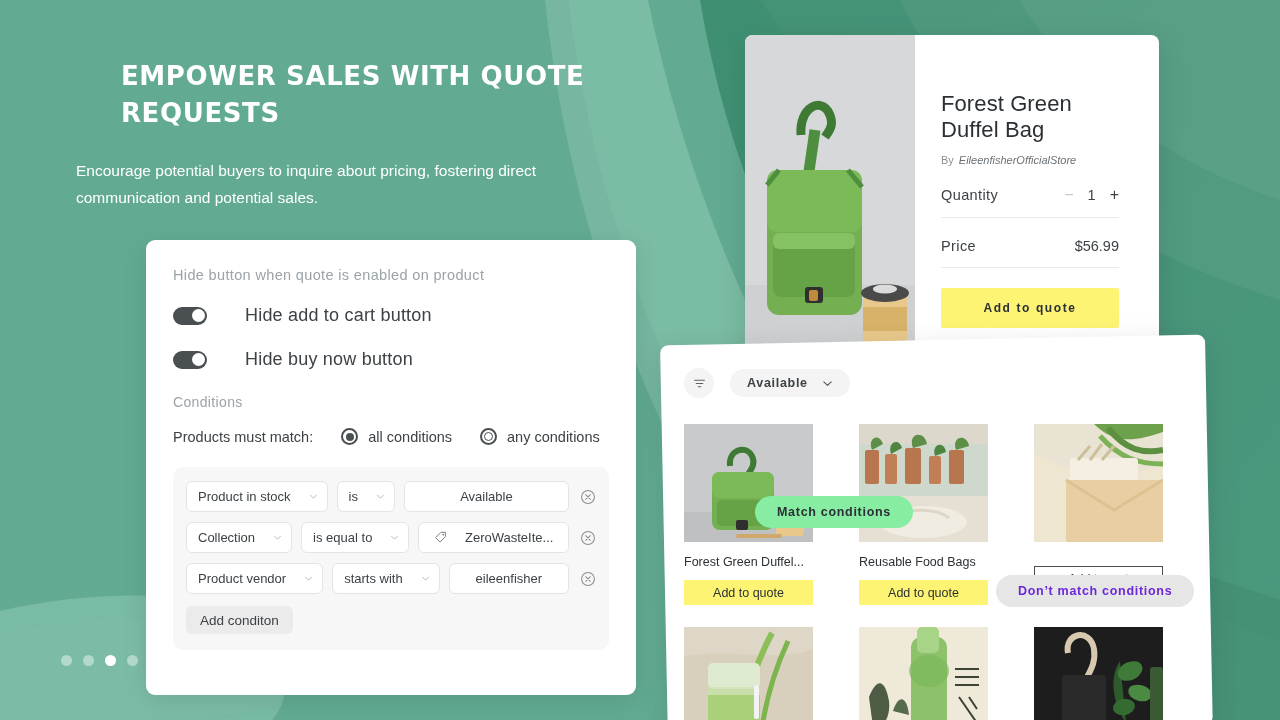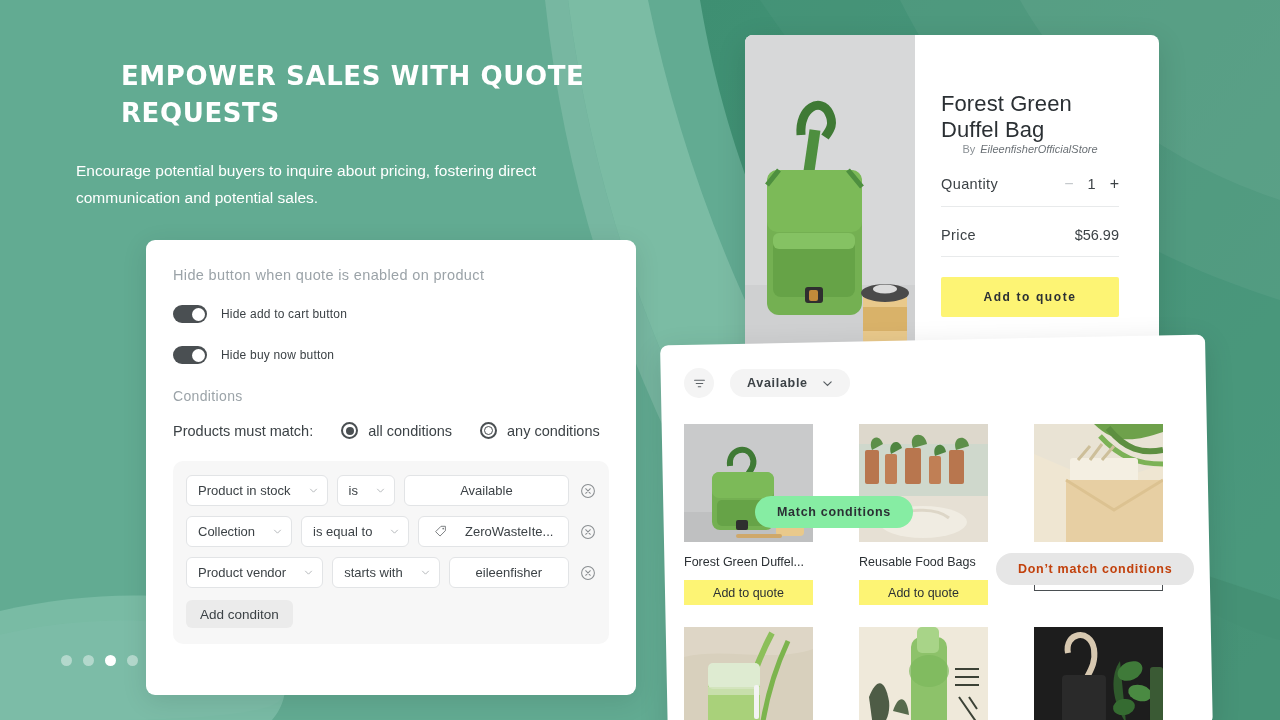--- a/index.html
+++ b/index.html
@@ -56,21 +56,21 @@
   }
   .toggle-row { display: flex; align-items: center; gap: 14px; margin-bottom: 23px; }
   .switch {
     width: 34px; height: 18px; border-radius: 9px;
     background: #4a4f52; position: relative; flex: none;
   }
   .switch::after {
     content: ""; position: absolute; top: 2.5px; right: 2.5px;
     width: 13px; height: 13px; border-radius: 50%; background: #fff;
   }
-  .toggle-label { font-size: 12px; color: #3c4246; letter-spacing: .2px; }
+  .toggle-label { font-size: 18px; color: #3c4246; letter-spacing: .2px; margin-left: 24px; }
   .sub-title {
     font-size: 14px; color: #9ba3a8; letter-spacing: .35px;
     margin-top: 24px; margin-bottom: 18px;
   }
   .match-row { display: flex; align-items: flex-end; }
   .match-lead { font-size: 14.5px; color: #3c4246; }
   .radio {
     width: 17px; height: 17px; border-radius: 50%;
     border: 2px solid #4a4f52; position: relative; flex: none;
     margin-left: 28px; margin-right: 10px;
@@ -122,21 +122,21 @@
   .pd-card {
     position: absolute; left: 745px; top: 35px;
     width: 414px; height: 355px;
     background: #fff; border-radius: 8px;
     box-shadow: 0 8px 30px rgba(0,0,0,0.12);
     z-index: 7; overflow: hidden; display: flex;
   }
   .pd-img { width: 170px; flex: none; position: relative; overflow: hidden; background: #d9dadb; }
   .pd-right { flex: 1; padding: 56px 40px 0 26px; }
   .pd-title { font-size: 22px; color: #2b3034; font-weight: 400; letter-spacing: .1px; }
-  .pd-by { font-size: 11px; color: #8a9095; text-align: center; }
+  .pd-by { margin-top: 11px; font-size: 11px; color: #8a9095; }
   .pd-by i { font-style: italic; color: #6b7176; margin-left: 5px; }
   .pd-line { display: flex; align-items: center; justify-content: space-between; padding: 20px 0 13px; }
   .pd-k { font-size: 14.5px; color: #3c4246; letter-spacing: .4px; }
   .qty { display: flex; align-items: center; gap: 14px; font-size: 14.5px; color: #3c4246; }
   .qty .mi { color: #c3c7ca; font-size: 16px; }
   .qty .pl { color: #3c4246; font-size: 16px; }
   .hr { height: 1px; background: #e8eaeb; }
   .pd-price { font-size: 14.5px; color: #3c4246; }
   .atq {
     margin-top: 20px; height: 40px; width: 100%;
@@ -184,21 +184,21 @@
   }
 
   
   .tip {
     position: absolute; z-index: 20;
     height: 32px; border-radius: 16px;
     display: flex; align-items: center; justify-content: center;
     padding: 0 22px; font-size: 12.5px; font-weight: 700; letter-spacing: .7px;
   }
   .tip.match { left: 755px; top: 496px; background: #86eda3; color: #2b3034; }
-  .tip.nomatch { left: 996px; top: 553px; background: #e6e6e6; color: #c2410c; }
+  .tip.nomatch { left: 996px; top: 575px; background: #e6e6e6; color: #6d28d9; }
 </style>
 </head>
 <body>
 
 <div id="bg">
   <svg class="bg-svg" viewBox="0 0 1280 720" preserveAspectRatio="none">
     <defs>
       <linearGradient id="gdark" x1="0" y1="0" x2="1" y2="1">
         <stop offset="0" stop-color="#3e8f72"></stop>
         <stop offset="1" stop-color="#4f9d81"></stop>

